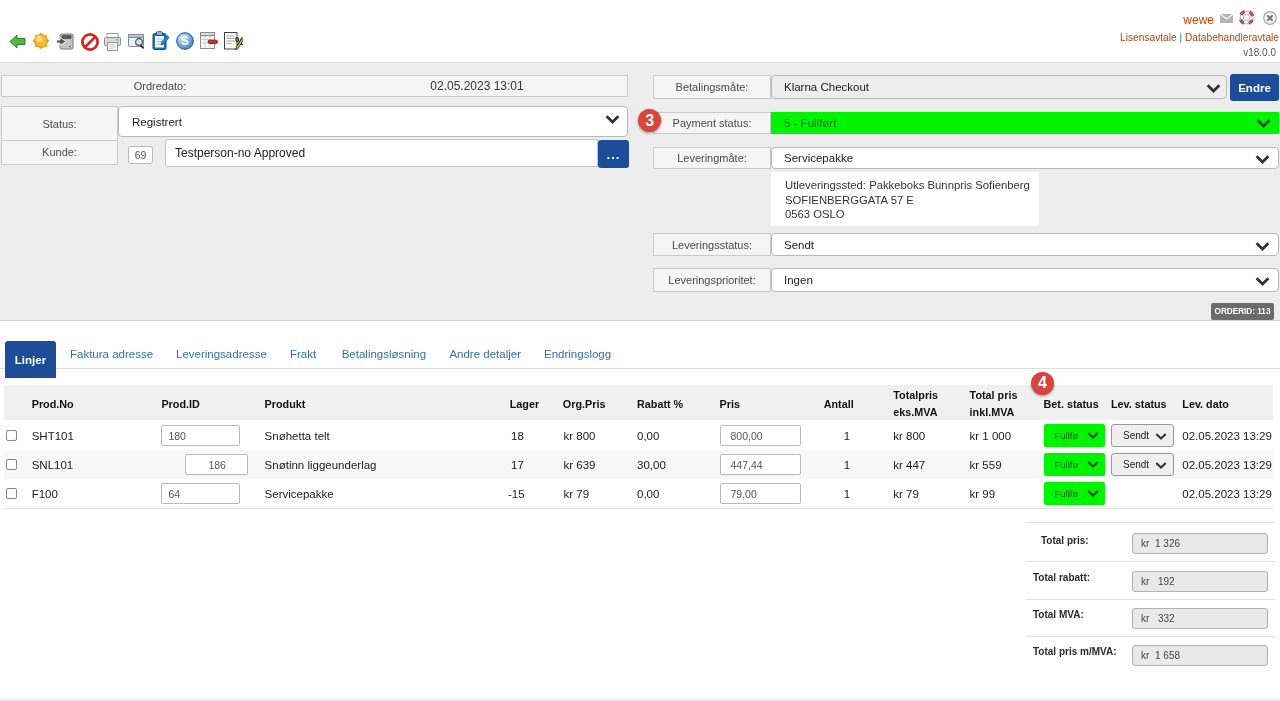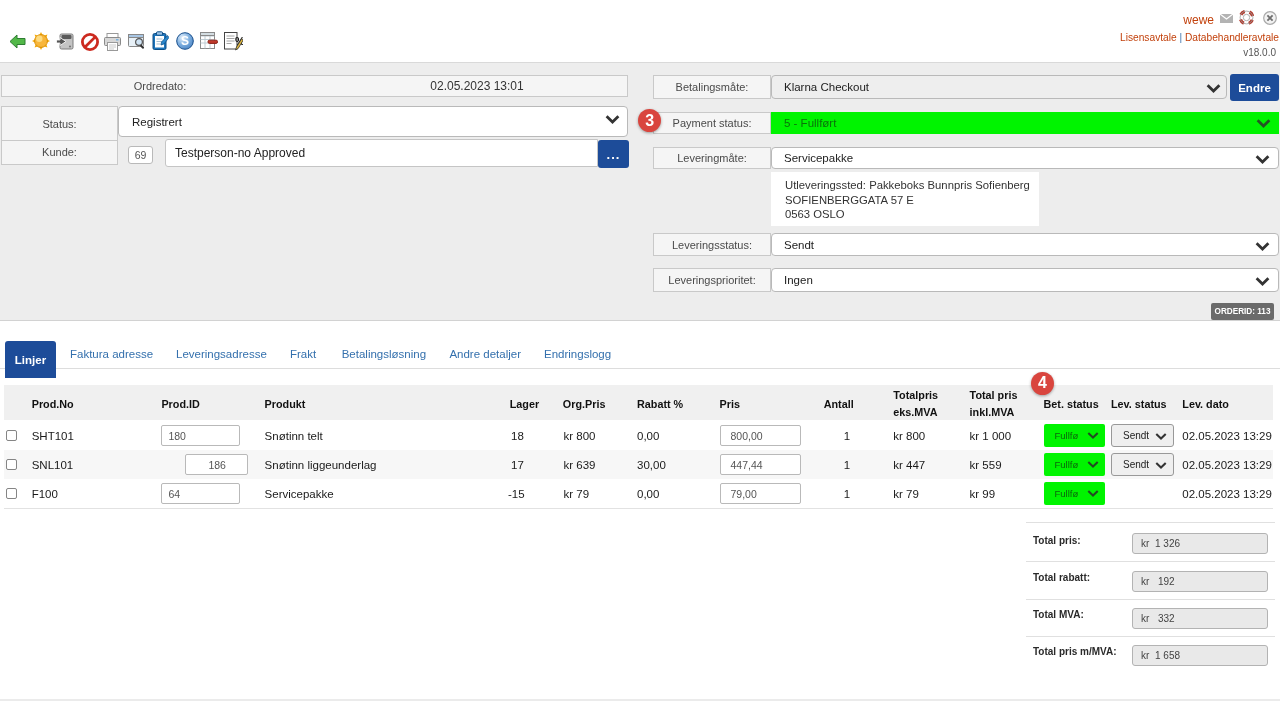--- a/index.html
+++ b/index.html
@@ -210,21 +210,21 @@
   <div class="th" style="left:893.3px;top:386.5px;line-height:17px;">Totalpris<br>eks.MVA</div>
   <div class="th" style="left:969.6px;top:386.5px;line-height:17px;">Total pris<br>inkl.MVA</div>
   <div class="th" style="left:1043.5px;top:398px;">Bet. status</div>
   <div class="th" style="left:1111px;top:398px;">Lev. status</div>
   <div class="th" style="left:1182.3px;top:398px;">Lev. dato</div>
   <div class="badge" style="left:1031px;top:371.5px;">4</div>
 
   <div class="cb" style="left:6px;top:430px;"></div>
   <div class="td" style="left:31.7px;top:430px;">SHT101</div>
   <div class="inp" style="left:161.4px;top:425px;width:79px;height:21px;padding-left:6px;">180</div>
-  <div class="td" style="left:264.6px;top:430px;">Snøtinn telt</div>
+  <div class="td" style="left:264.6px;top:430px;">Snøhetta telt</div>
   <div class="td" style="left:511px;top:430px;">18</div>
   <div class="td" style="left:563.5px;top:430px;">kr 800</div>
   <div class="td" style="left:637px;top:430px;">0,00</div>
   <div class="inp" style="left:719.5px;top:425px;width:81px;height:21px;padding-left:10px;">800,00</div>
   <div class="td" style="left:838px;top:430px;width:18px;text-align:center;">1</div>
   <div class="td" style="left:893.3px;top:430px;">kr 800</div>
   <div class="td" style="left:969.6px;top:430px;">kr 1 000</div>
   <div class="gsel" style="left:1043.5px;top:424px;width:61px;height:23px;padding-left:11px;">Fullfø
     <svg class="chev" style="right:6px;top:8px;width:12px;height:7px;" viewBox="0 0 14 8">
           <path d="M1.5 1 L7 6.3 L12.5 1" fill="none" stroke="#224a22" stroke-width="2.4"></path>
@@ -276,21 +276,21 @@
           <path d="M1.5 1 L7 6.3 L12.5 1" fill="none" stroke="#224a22" stroke-width="2.4"></path>
         </svg>
   </div>
   <div class="td" style="left:1182.3px;top:488px;">02.05.2023 13:29</div>
 </div>
 <div id="totals">
   <div class="tline" style="top:522px;"></div>
   <div class="tline" style="top:561px;"></div>
   <div class="tline" style="top:598.5px;"></div>
   <div class="tline" style="top:636px;"></div>
-  <div class="tlab" style="top:534.5px;">Total pris:</div>
+  <div class="tlab" style="top:534.5px;margin-left:8px;">Total pris:</div>
   <div class="tinp" style="top:533px;">
         <span class="kr">kr</span>
         <span class="num" style="left:22px;">1 326</span>
       </div>
   <div class="tlab" style="top:572px;">Total rabatt:</div>
   <div class="tinp" style="top:570.5px;">
         <span class="kr">kr</span>
         <span class="num" style="left:25px;">192</span>
       </div>
   <div class="tlab" style="top:609px;">Total MVA:</div>

